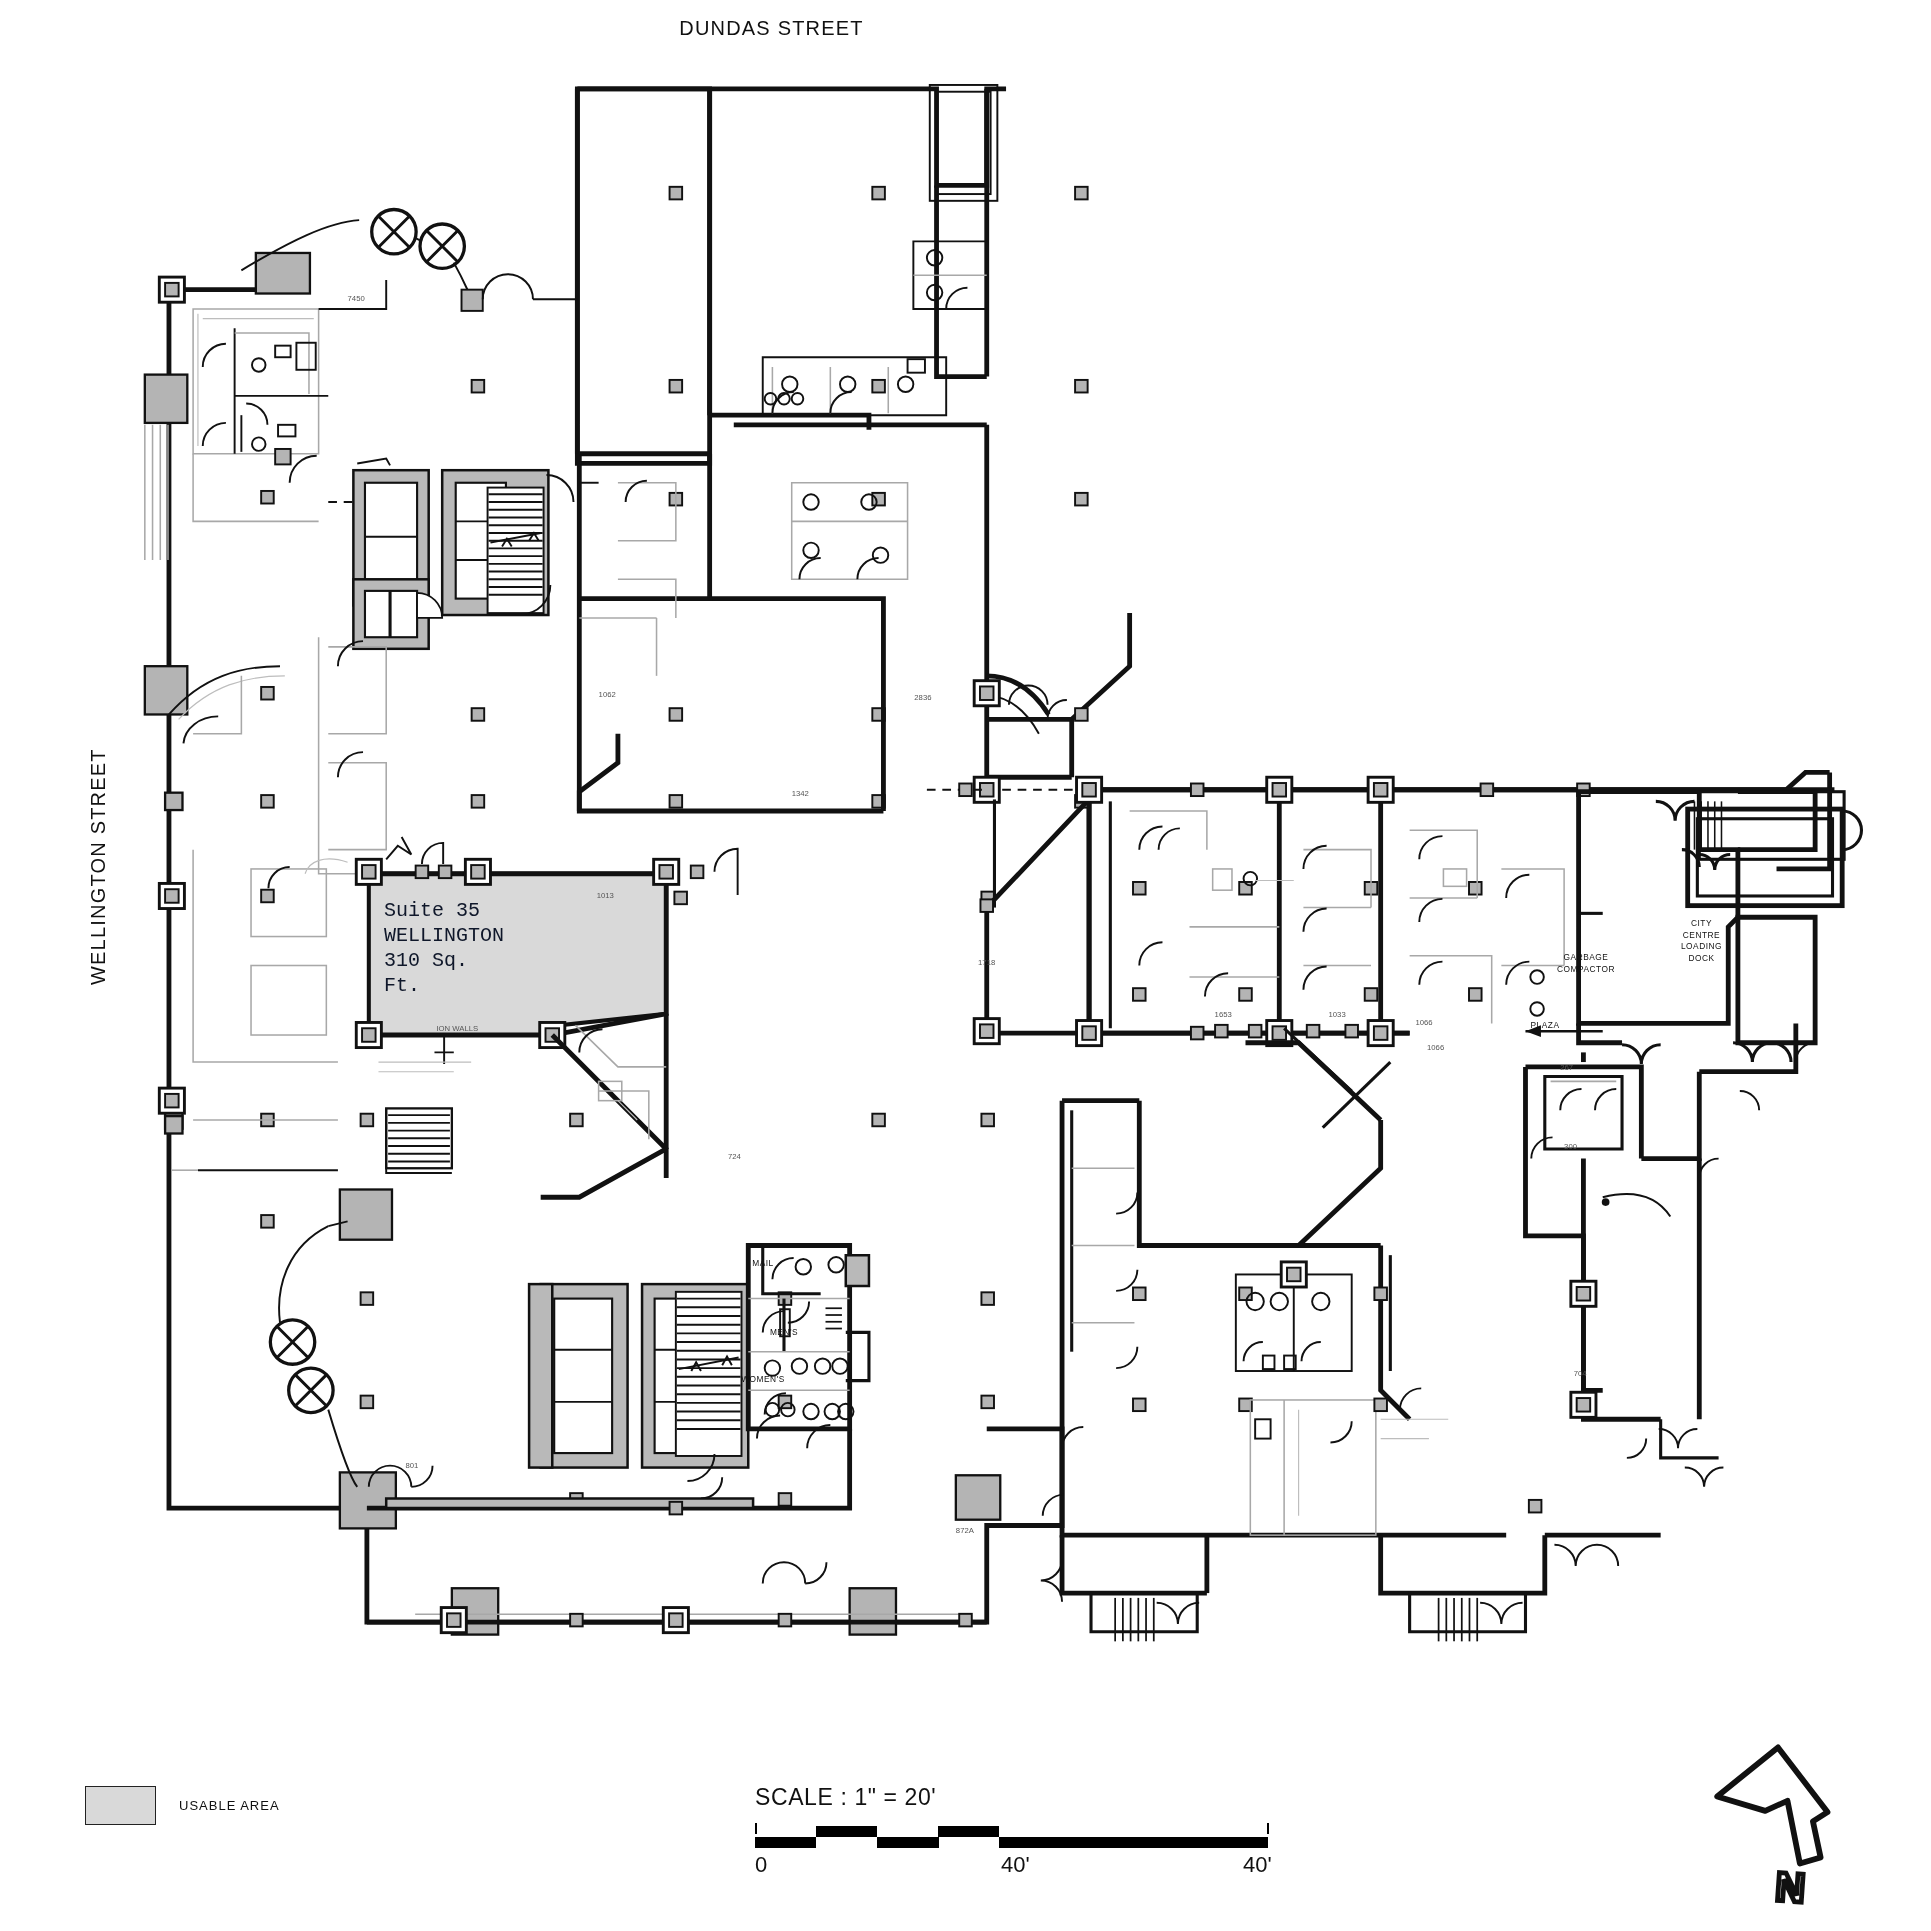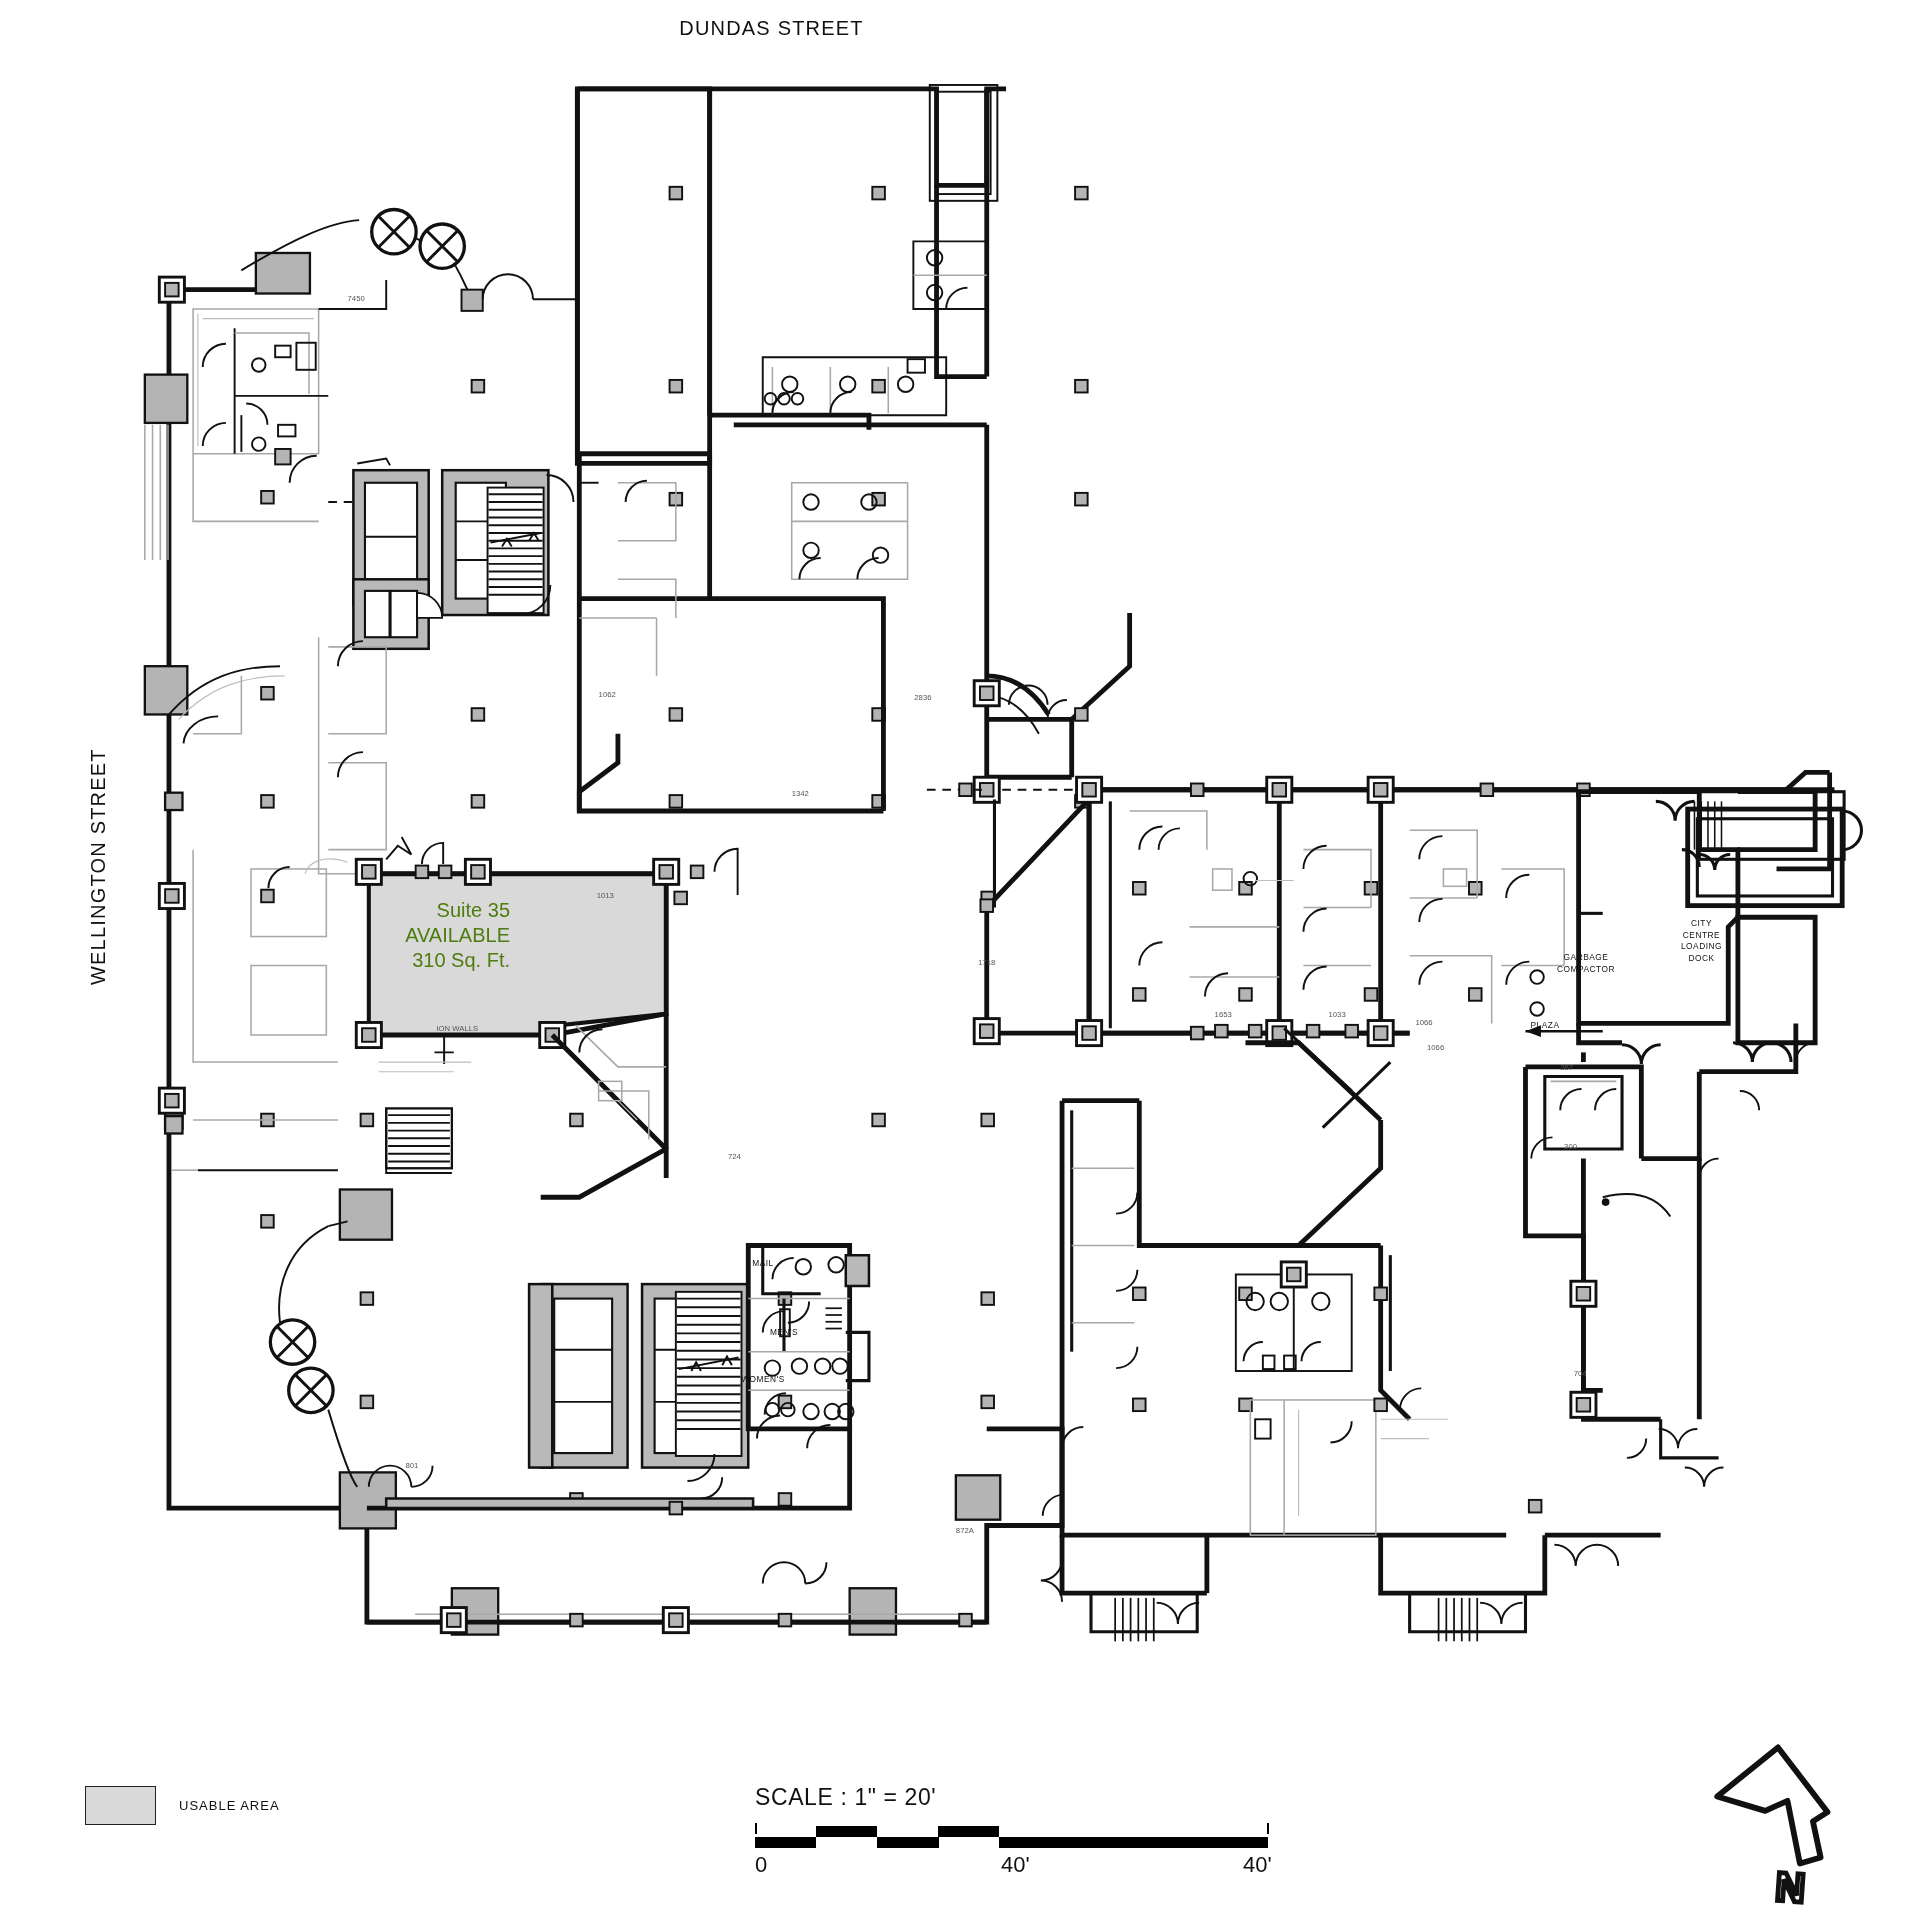--- a/index.html
+++ b/index.html
@@ -47,25 +47,26 @@
     left: 0; top: 0;
     width: 1931px; height: 1931px;
   }
 
   
   #suite-label {
     position: absolute;
     left: 384px;
     top: 898px;
     width: 126px;
-    text-align: right;
+    text-align: left;
     font-size: 20px;
     line-height: 25px;
-    color: #4d7c0f;
+    color: #0f172a;
     pointer-events: none;
+    font-family: Liberation Mono, monospace;
   }
 
   
   .room-label {
     position: absolute;
     font-family: "Liberation Sans", sans-serif;
     font-size: 9.7px;
     letter-spacing: 0.6px;
     color: #111;
     text-align: center;
@@ -858,21 +859,21 @@
       <text x="754" y="1200">724</text>
       <text x="420" y="1520">801</text>
       <text x="618" y="930">1013</text>
       <text x="990" y="1588">872A</text>
       <text x="452" y="1068">ION WALLS</text>
     </g>
   </svg>
 
   <div id="suite-label">
     <div>Suite 35</div>
-    <div>AVAILABLE</div>
+    <div>WELLINGTON</div>
     <div>310 Sq. Ft.</div>
   </div>
 
   <div class="room-label" id="lbl-garbage-compactor" style="left: 1533px; top: 951px; width: 106px;">GARBAGE
 COMPACTOR</div>
   <div class="room-label" id="lbl-city-centre-loading-dock" style="left: 1666px; top: 917px; width: 71px;">CITY
 CENTRE
 LOADING
 DOCK</div>
   <div class="room-label" id="lbl-plaza" style="left: 1516px; top: 1019px; width: 58px;">PLAZA</div>

